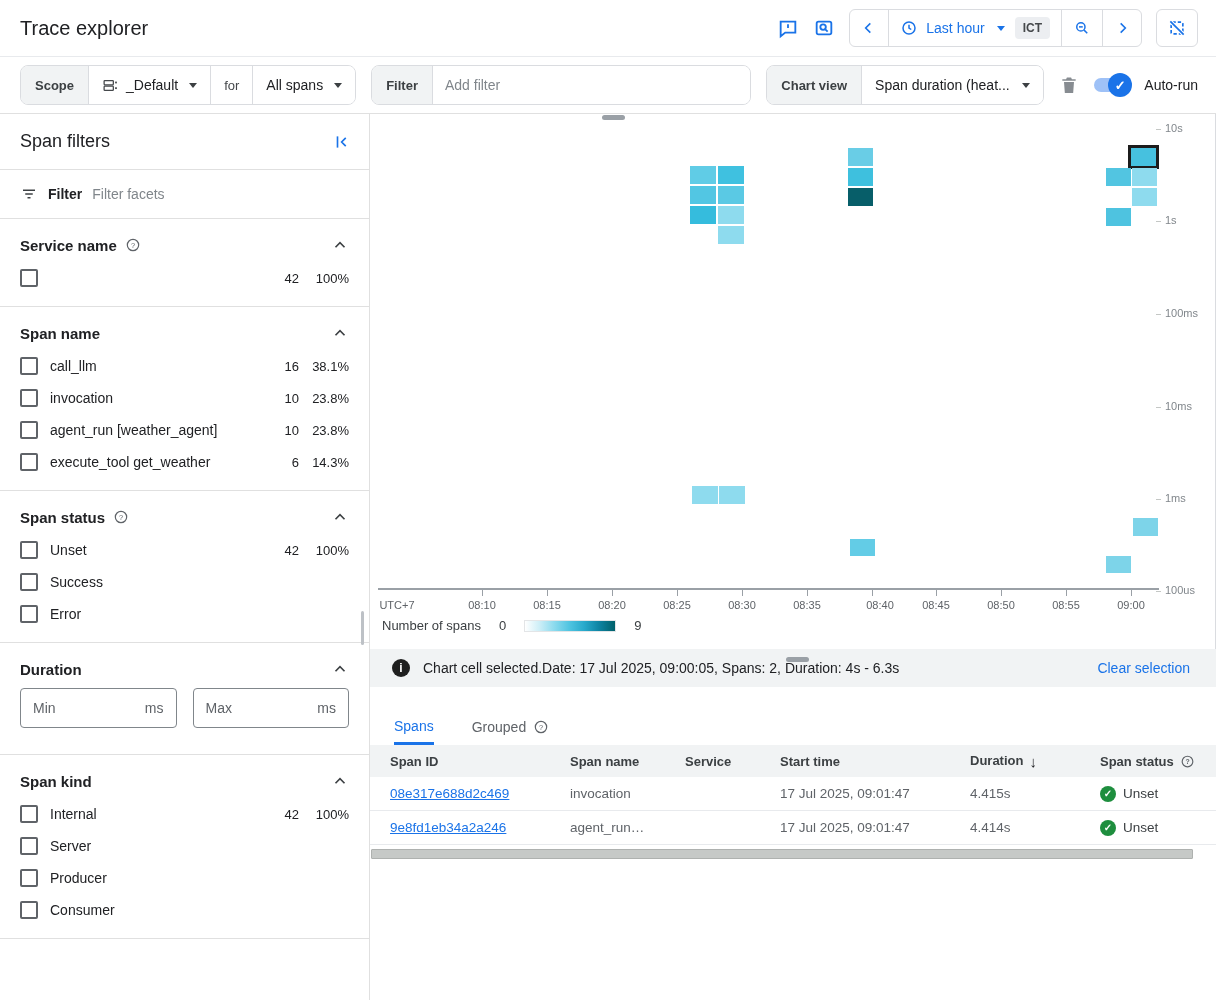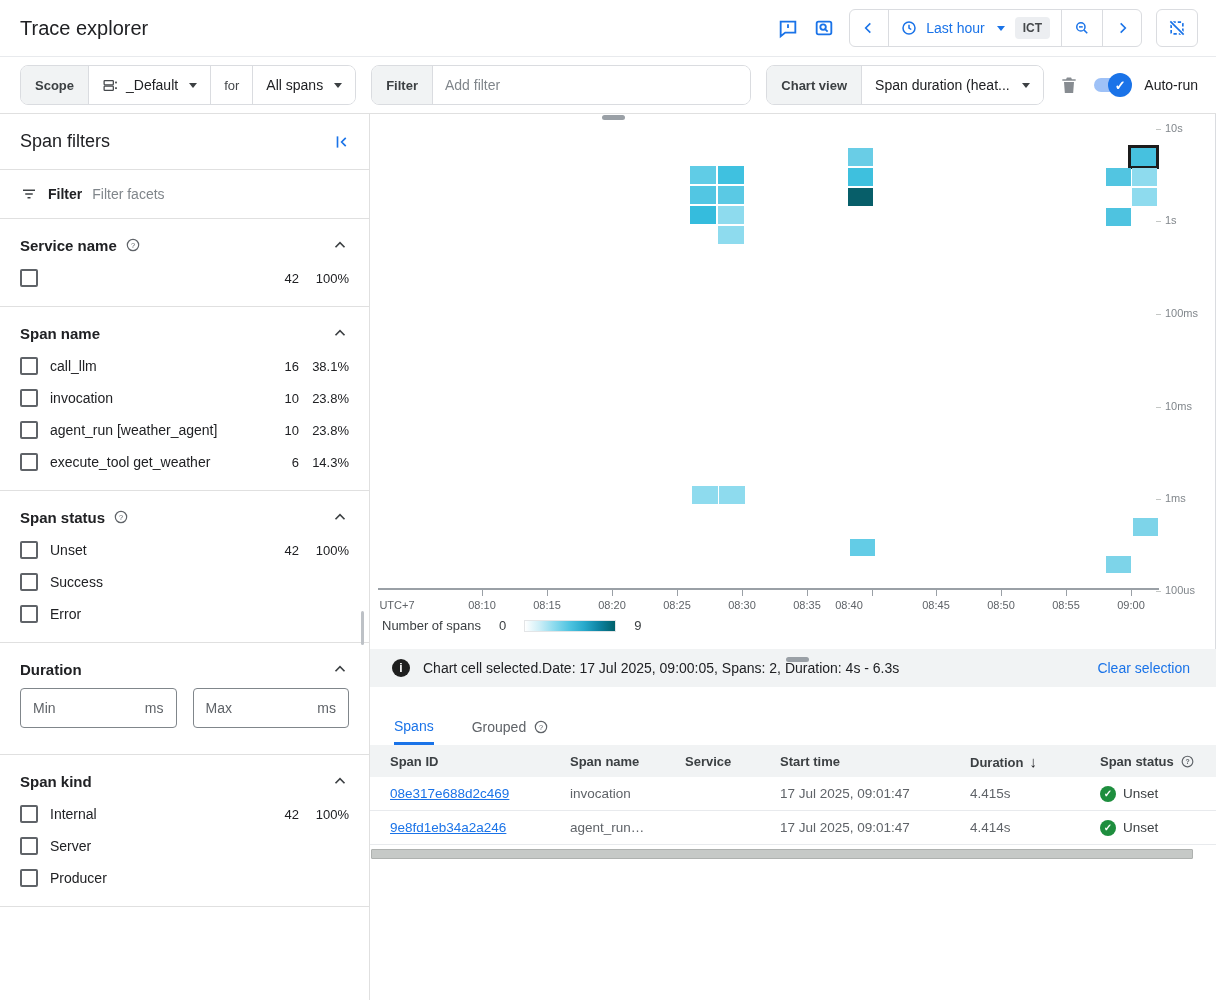--- a/index.html
+++ b/index.html
@@ -89,21 +89,21 @@
   
   .infobar{height:38px;background:#f1f3f4;display:flex;align-items:center;gap:13px;padding:0 22px;font-size:14px;color:#202124}
   .info-icon{width:18px;height:18px;border-radius:50%;background:#1f1f1f;color:#fff;font-size:12px;font-weight:700;
              display:flex;align-items:center;justify-content:center;flex:none}
   .clear-link{margin-left:auto;color:#1a73e8;font-weight:500;font-size:14px;cursor:pointer;padding-right:4px}
   .tabs{height:58px;display:flex;align-items:flex-end;gap:38px;padding:0 24px}
   .tab{display:flex;align-items:center;gap:7px;font-size:14px;font-weight:500;color:#5f6368;padding-bottom:10px;cursor:pointer}
   .tab.active{color:#1a73e8;border-bottom:3px solid #1a73e8;padding-bottom:8px}
   .tbl-header,.tbl-row{display:grid;grid-template-columns:180px 115px 95px 190px 130px 1fr;align-items:center;padding-left:20px}
   .tbl-header{height:32px;background:#f1f3f4;font-size:13px;font-weight:600;color:#3c4043}
-  .th{display:flex;align-items:flex-end;gap:6px}
+  .th{display:flex;align-items:flex-start;gap:6px}
   .sort-arrow{font-size:15px;color:#202124}
   .tbl-row{height:34px;border-bottom:1px solid #e8eaed;font-size:13.5px;color:#5f6368}
   .idlink{color:#1a73e8;text-decoration:underline;cursor:pointer;font-size:13.5px}
   .status-cell{display:flex;align-items:center;gap:7px;color:#3c4043}
   .ok-badge{width:16px;height:16px;border-radius:50%;background:#1e8e3e;color:#fff;font-size:10px;font-weight:700;
             display:flex;align-items:center;justify-content:center;flex:none}
   .hscroll{position:relative;height:11px;margin-top:4px}
   .hthumb{position:absolute;left:1px;top:0;height:10px;width:822px;background:#c6c9c7;border:1px solid #aeb1af;border-radius:1px}
 
   svg{display:block}
@@ -370,20 +370,26 @@
               <span class="facet-label">Server</span>
               <span class="facet-count"></span>
               <span class="facet-pct"></span>
             </div>
             <div class="facet-row">
               <span class="cb"></span>
               <span class="facet-label">Producer</span>
               <span class="facet-count"></span>
               <span class="facet-pct"></span>
             </div>
+            <div class="facet-row">
+              <span class="cb"></span>
+              <span class="facet-label">Consumer</span>
+              <span class="facet-count"></span>
+              <span class="facet-pct"></span>
+            </div>
           </div>
       </div>
 
       <div class="sb-thumb"></div>
     </div>
 
     <div class="main">
 
       <div class="chart">
         <div>
@@ -417,21 +423,21 @@
             <div class="xlabel" style="left: 177px;">08:15</div>
             <div class="xtick" style="left: 242px;"></div>
             <div class="xlabel" style="left: 242px;">08:20</div>
             <div class="xtick" style="left: 307px;"></div>
             <div class="xlabel" style="left: 307px;">08:25</div>
             <div class="xtick" style="left: 372px;"></div>
             <div class="xlabel" style="left: 372px;">08:30</div>
             <div class="xtick" style="left: 437px;"></div>
             <div class="xlabel" style="left: 437px;">08:35</div>
             <div class="xtick" style="left: 502px;"></div>
-            <div class="xlabel" style="left: 479px;">08:40</div>
+            <div class="xlabel" style="left: 510px;">08:40</div>
             <div class="xtick" style="left: 566px;"></div>
             <div class="xlabel" style="left: 566px;">08:45</div>
             <div class="xtick" style="left: 631px;"></div>
             <div class="xlabel" style="left: 631px;">08:50</div>
             <div class="xtick" style="left: 696px;"></div>
             <div class="xlabel" style="left: 696px;">08:55</div>
             <div class="xtick" style="left: 761px;"></div>
             <div class="xlabel" style="left: 761px;">09:00</div>
           </div>
         <div>

